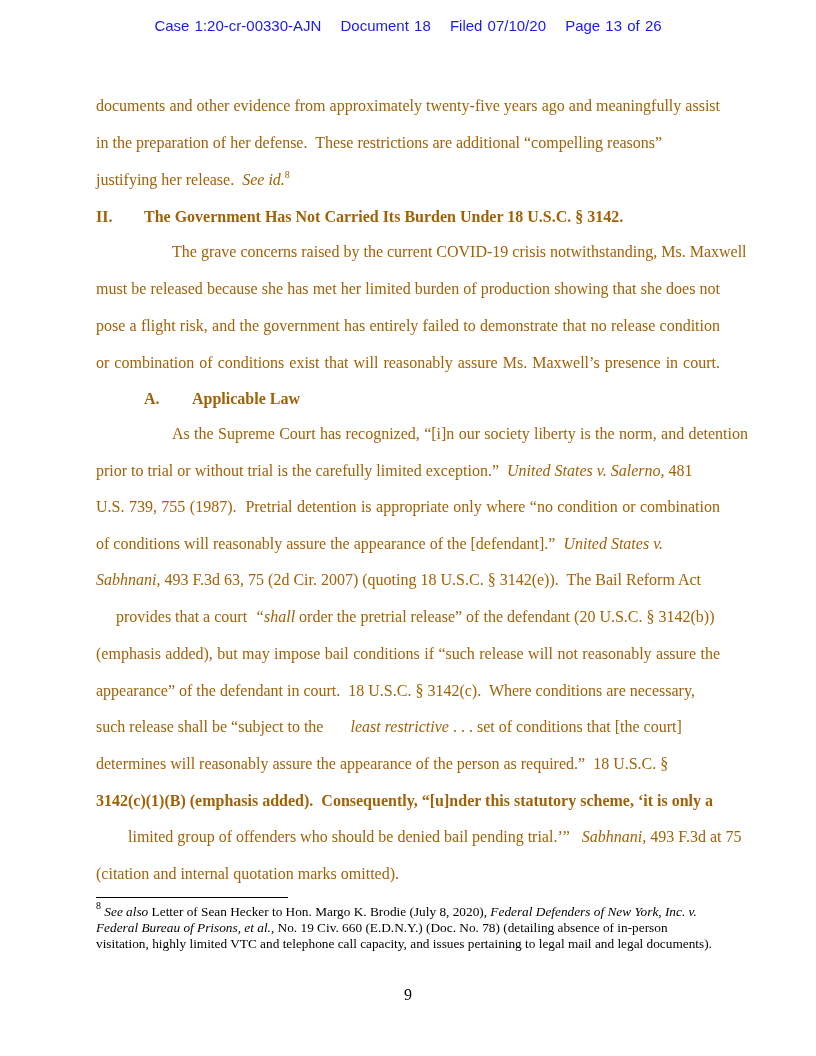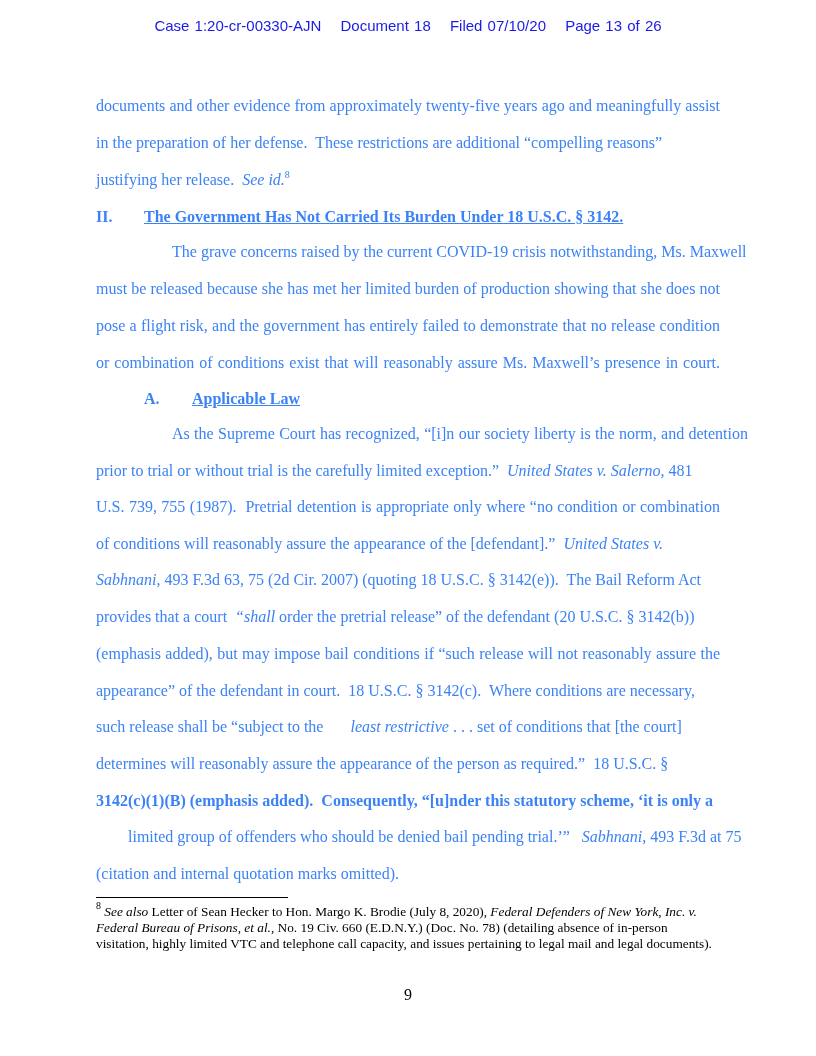--- a/index.html
+++ b/index.html
@@ -5,28 +5,28 @@
   html, body { margin: 0; padding: 0; background: #ffffff; }
   body { width: 816px; height: 1056px; position: relative; overflow: hidden; }
   .header {
     position: absolute; top: 17px; left: 0; width: 816px; text-align: center;
     font-family: "Liberation Sans", sans-serif; font-size: 15px; color: #1a1ae6;
     word-spacing: 1px; letter-spacing: 0;
   }
   .header span { margin: 0 7px; }
   .line {
     position: absolute; left: 96px; width: 624px;
-    font-family: "Liberation Serif", serif; font-size: 16px; color: #3b82f6;
+    font-family: "Liberation Serif", serif; font-size: 16px; color: #a16207;
     white-space: nowrap; line-height: 20px;
   }
   .indent { left: 144px; margin-left: 28px; }
   .justify { text-align: justify; text-align-last: justify; }
   .heading { font-weight: bold; }
   .heading .num { display: inline-block; width: 48px; }
-  .heading .title { text-decoration: underline; }
+  .heading .title { }
   sup { font-size: 10px; vertical-align: 7px; line-height: 0; }
   .rule { position: absolute; left: 96px; top: 897px; width: 192px; height: 0; border-top: 1px solid #000; }
   .fn {
     position: absolute; left: 96px; width: 624px;
     font-family: "Liberation Serif", serif; font-size: 13.3px; color: #000;
     white-space: nowrap; line-height: 16px;
   }
   .pagenum {
     position: absolute; top: 986px; left: 0; width: 816px; text-align: center;
     font-family: "Liberation Serif", serif; font-size: 16px; color: #000;
@@ -57,21 +57,21 @@
 
 <div class="line heading" style="top:389px; left:144px">
   <span class="num">A.</span><span class="title">Applicable Law</span>
 </div>
 
 <div class="line indent justify" style="top:424px; width:576px"><span style="white-space: pre;">As the Supreme Court has recognized, “[i]n our society liberty is the norm, and detention</span></div>
 <div class="line" style="top:461px"><span style="white-space: pre;">prior to trial or without trial is the carefully limited exception.”  </span><i style="white-space: pre;">United States v. Salerno,</i><span style="white-space: pre;"> 481</span></div>
 <div class="line justify" style="top:497px"><span style="white-space: pre;">U.S. 739, 755 (1987).  Pretrial detention is appropriate only where “no condition or combination</span></div>
 <div class="line" style="top:534px"><span style="white-space: pre;">of conditions will reasonably assure the appearance of the [defendant].”  </span><i style="white-space: pre;">United States v.</i></div>
 <div class="line" style="top:570px"><i style="white-space: pre;">Sabhnani</i><span style="white-space: pre;">, 493 F.3d 63, 75 (2d Cir. 2007) (quoting 18 U.S.C. § 3142(e)).  The Bail Reform Act</span></div>
-<div class="line" style="top:607px"><span style="white-space: pre;">provides that a court  </span><i style="white-space: pre;">“shall</i><span style="white-space: pre;"> order the pretrial release” of the defendant (20 U.S.C. § 3142(b))</span></div>
+<div class="line" style="top:607px"><span style="white-space: pre; margin-left: 20px;">provides that a court  </span><i style="white-space: pre;">“shall</i><span style="white-space: pre;"> order the pretrial release” of the defendant (20 U.S.C. § 3142(b))</span></div>
 <div class="line justify" style="top:644px"><span style="white-space: pre;">(emphasis added), but may impose bail conditions if “such release will not reasonably assure the</span></div>
 <div class="line" style="top:681px"><span style="white-space: pre;">appearance” of the defendant in court.  18 U.S.C. § 3142(c).  Where conditions are necessary,</span></div>
 <div class="line" style="top:717px"><span style="white-space: pre;">such release shall be “subject to the </span><i style="white-space: pre; margin-left: 23px;">least restrictive</i><span style="white-space: pre;"> . . . set of conditions that [the court]</span></div>
 <div class="line" style="top:754px"><span style="white-space: pre;">determines will reasonably assure the appearance of the person as required.”  18 U.S.C. §</span></div>
 <div class="line" style="top:791px"><span style="white-space: pre; font-weight: bold;">3142(c)(1)(B) (emphasis added).  Consequently, “[u]nder this statutory scheme, ‘it is only a</span></div>
 <div class="line" style="top:827px"><span style="white-space: pre; margin-left: 32px;">limited group of offenders who should be denied bail pending trial.’”   </span><i style="white-space: pre;">Sabhnani</i><span style="white-space: pre;">, 493 F.3d at 75</span></div>
 <div class="line" style="top:864px"><span style="white-space: pre;">(citation and internal quotation marks omitted).</span></div>
 
 <div class="rule"></div>
 

